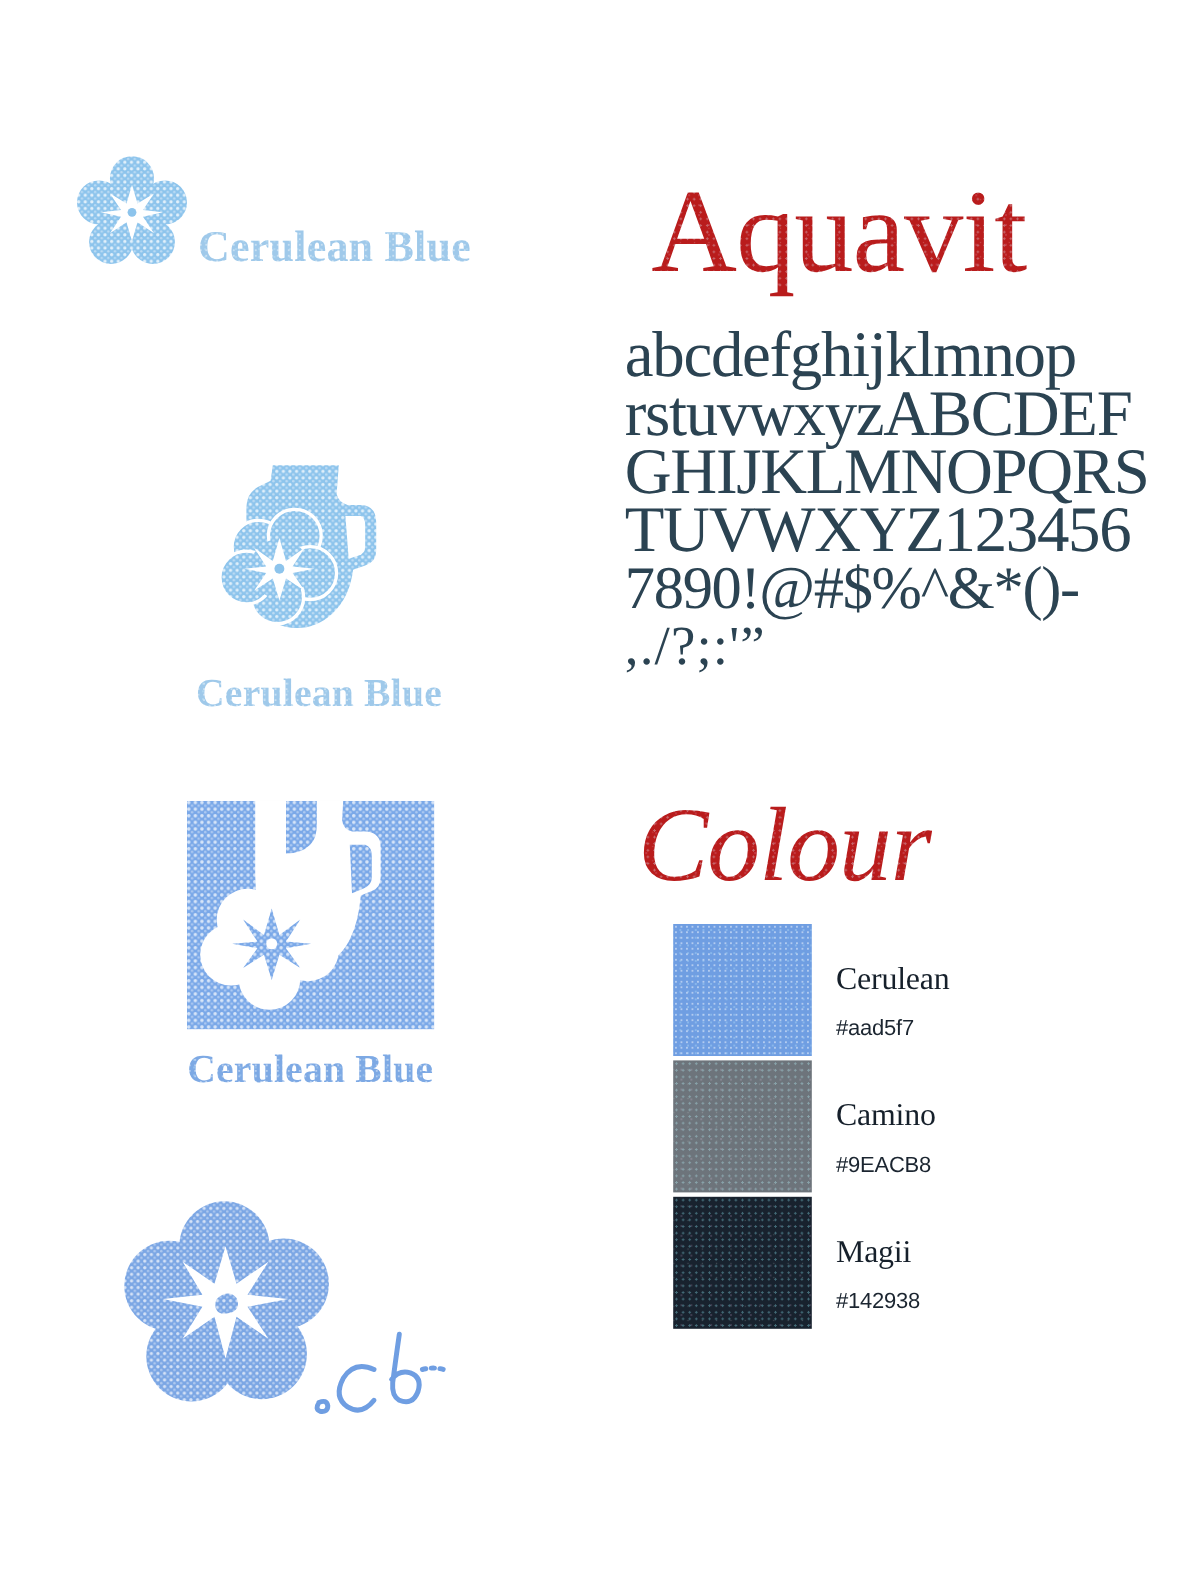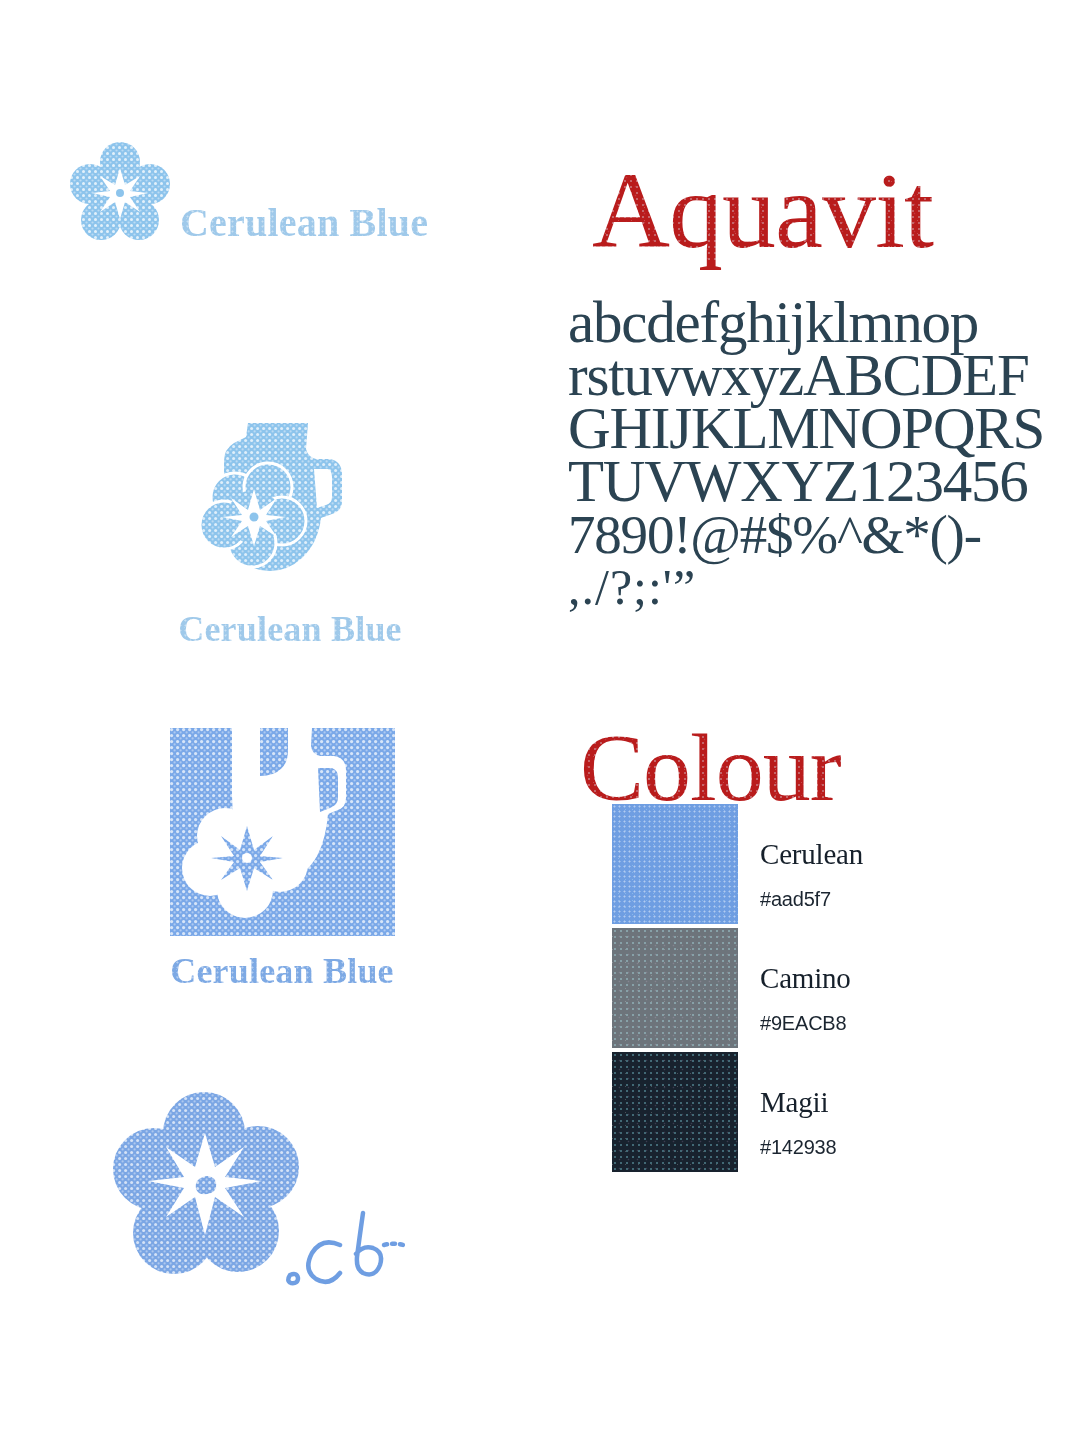--- a/index.html
+++ b/index.html
@@ -65,22 +65,22 @@
   #logo-reversed .wordmark { font-size: 36px; color: #7da9e4; }
 
   .center-txt { text-align: center; }
 
   
   .flower { position: relative; display: block; }
 
   
   #type-title   { position: absolute; left: 592px; top: 160px;  }
   #type-specimen{ position: absolute; left: 568px; top: 296px; width: 432px; }
-  #colour-title { position: absolute; left: 580px; top: 722px;  }
-  #swatch-list  { position: absolute; left: 580px; top: 804px; width: 440px; padding-left: 32px; }
+  #colour-title { position: absolute; left: 580px; top: 722px; font-style: italic;  }
+  #swatch-list  { position: absolute; left: 580px; top: 840px; width: 440px; padding-left: 32px; }
 
   .display-head {
     font-family: "Liberation Serif", serif;
     font-weight: normal;
     line-height: .95;
     color: #b91c1c;
     position: relative;
     display: inline-block;
     white-space: nowrap;
   }

